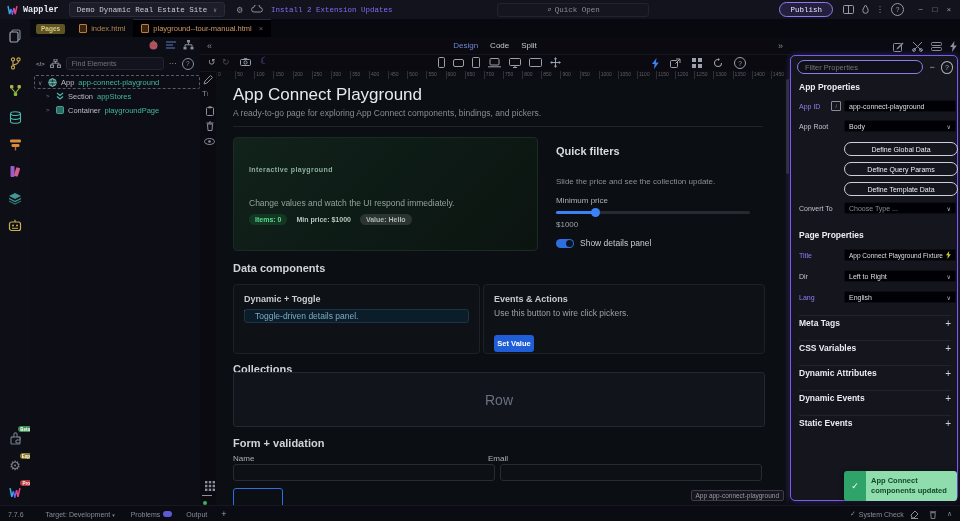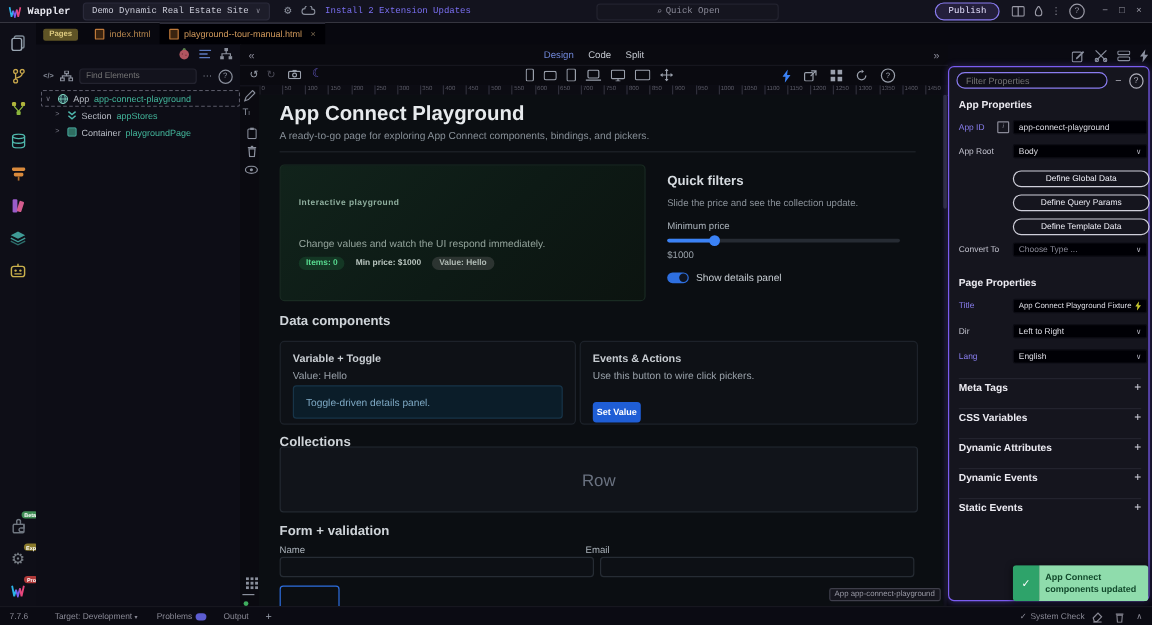--- a/index.html
+++ b/index.html
@@ -46,21 +46,21 @@
   .canvasarea{left:200px;top:37px;width:590px;height:468px;background:#0a0a10;}
   .viewtabs{position:absolute;left:0;top:0;width:100%;height:17px;border-bottom:1px solid #16161e;display:flex;align-items:center;justify-content:center;gap:12px;font-size:8px;}
   .vt{color:#c4c8d0;}
   .vt.active{color:#6f86d6;}
   .ctools{position:absolute;left:0;top:17px;width:100%;height:17px;border-bottom:1px solid #16161e;}
   .ruler{position:absolute;left:16px;top:34px;width:574px;height:8px;background:#0c0c13;border-bottom:1px solid #1c1c26;overflow:hidden;font-size:5px;color:#5c5c68;}
   .tick{position:absolute;top:0;border-left:1px solid #2e2e3a;height:8px;padding-left:1px;}
   .lstrip{position:absolute;left:0;top:34px;width:16px;height:434px;border-right:1px solid #14141c;}
   .lstrip .ic{width:16px;height:14px;color:#8a8f9c;}
   .content{position:absolute;left:16px;top:42px;width:570px;height:426px;background:#0b0e12;overflow:hidden;}
-  .h1{font-size:17px;font-weight:700;color:#e7eaed;}
+  .h1{font-size:17px;font-weight:400;color:#e7eaed;}
   .sub{font-size:8.5px;color:#868e96;}
   .hero{background:linear-gradient(135deg,#11231b 0%,#0d1a15 55%,#0c1410 100%);border:1px solid #192b22;border-radius:4px;}
   .eyebrow{font-size:7px;font-weight:bold;color:#8fae9e;letter-spacing:.4px;}
   .h2{font-size:12.5px;font-weight:600;color:#ced7d1;}
   .herotext{font-size:8.5px;color:#93a39b;}
   .badge1{background:#143724;color:#57d98f;font-size:7px;font-weight:bold;border-radius:7px;padding:2px 6px;}
   .minprice{font-size:7px;font-weight:bold;color:#b9c5bf;}
   .badge2{background:#2c3431;color:#adb8b2;font-size:7px;font-weight:bold;border-radius:7px;padding:2px 6px;}
   .qf-title{font-size:11px;font-weight:600;color:#d6dbe0;}
   .qf-text{font-size:8px;color:#8a9199;}
@@ -495,39 +495,39 @@
         <div class="abs herotext" style="left:15px;top:60px">Change values and watch the UI respond immediately.</div>
         <div class="abs f" style="left:15px;top:76px;gap:9px">
           <span class="badge1">Items: 0</span>
           <span class="minprice">Min price: $1000</span>
           <span class="badge2">Value: Hello</span>
         </div>
       </div>
 
       <div class="abs" style="left:340px;top:66px;width:200px">
         <div class="qf-title">Quick filters</div>
-        <div class="qf-text" style="margin-top:8px">Slide the price and see the collection update.</div>
+        <div class="qf-text" style="margin-top:20px">Slide the price and see the collection update.</div>
         <div class="qf-label" style="margin-top:10px">Minimum price</div>
         <div class="slider" style="margin-top:6px;width:194px">
           <div class="sliderfill" style="width: 20%;"></div>
           <div class="sliderthumb" style="left: 20%;"></div>
         </div>
         <div class="qf-text" style="margin-top:6px;color:#9aa2aa">$1000</div>
         <div class="f" style="margin-top:9px;gap:6px">
           <span class="toggle"></span>
           <span style="font-size:8.5px;color:#c6ccd2">Show details panel</span>
         </div>
       </div>
 
       <div class="abs secthead" style="left:17px;top:183px">Data components</div>
 
       <div class="abs card" style="left:17px;top:205px;width:245px;height:68px">
-        <div class="abs cardtitle" style="left:10px;top:9px">Variable + Toggle</div>
+        <div class="abs cardtitle" style="left:10px;top:9px">Dynamic + Toggle</div>
         <div class="abs cardtext" style="left:10px;top:23px">Value: Hello</div>
-        <div class="abs infopanel" style="left:10px;top:36px;width:225px;height:28px">
+        <div class="abs infopanel" style="left:10px;top:24px;width:225px;height:14px">
           <span>Toggle-driven details panel.</span>
         </div>
       </div>
 
       <div class="abs card" style="left:267px;top:205px;width:280px;height:68px">
         <div class="abs cardtitle" style="left:10px;top:9px">Events &amp; Actions</div>
         <div class="abs cardtext" style="left:10px;top:23px">Use this button to wire click pickers.</div>
         <div class="abs bluebtn" style="left:10px;top:50px;width:40px;height:17px">Set Value</div>
       </div>
 

